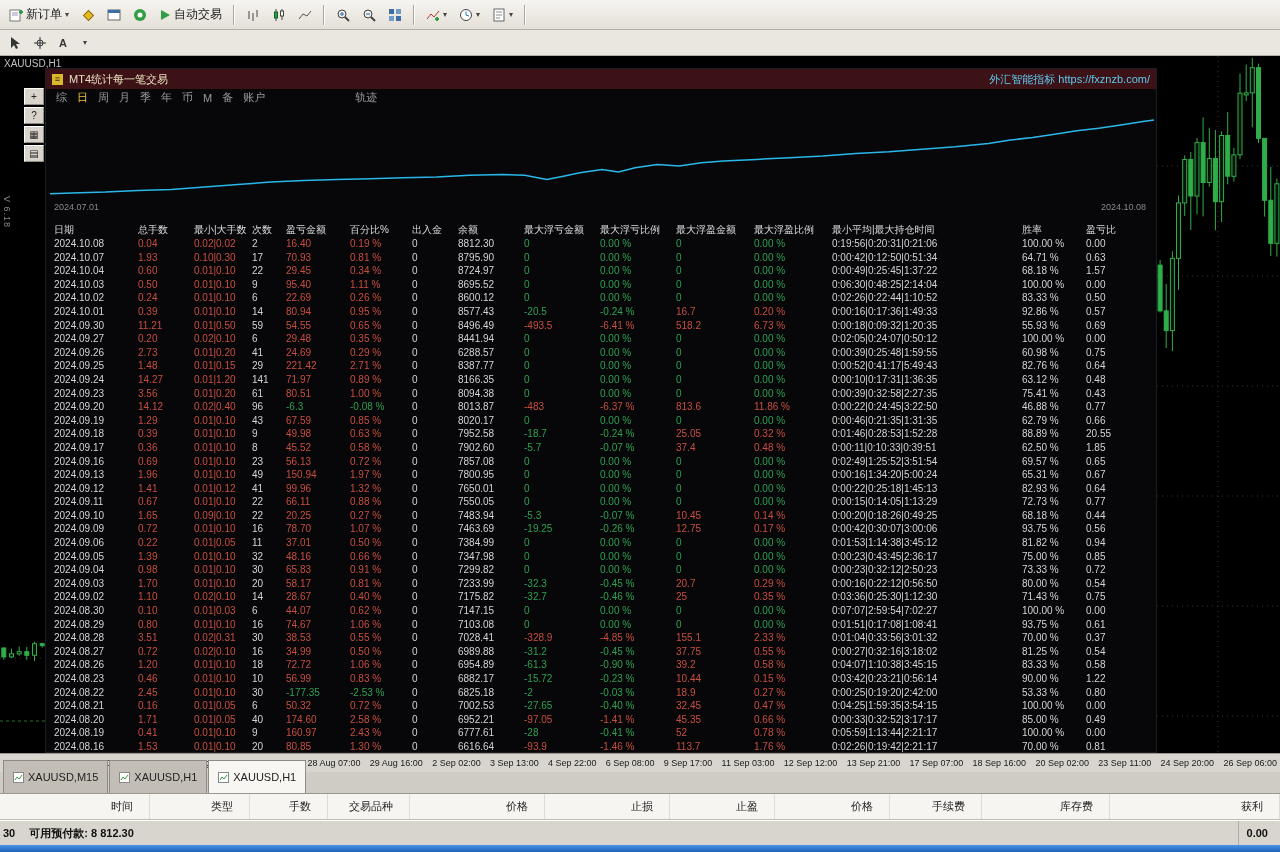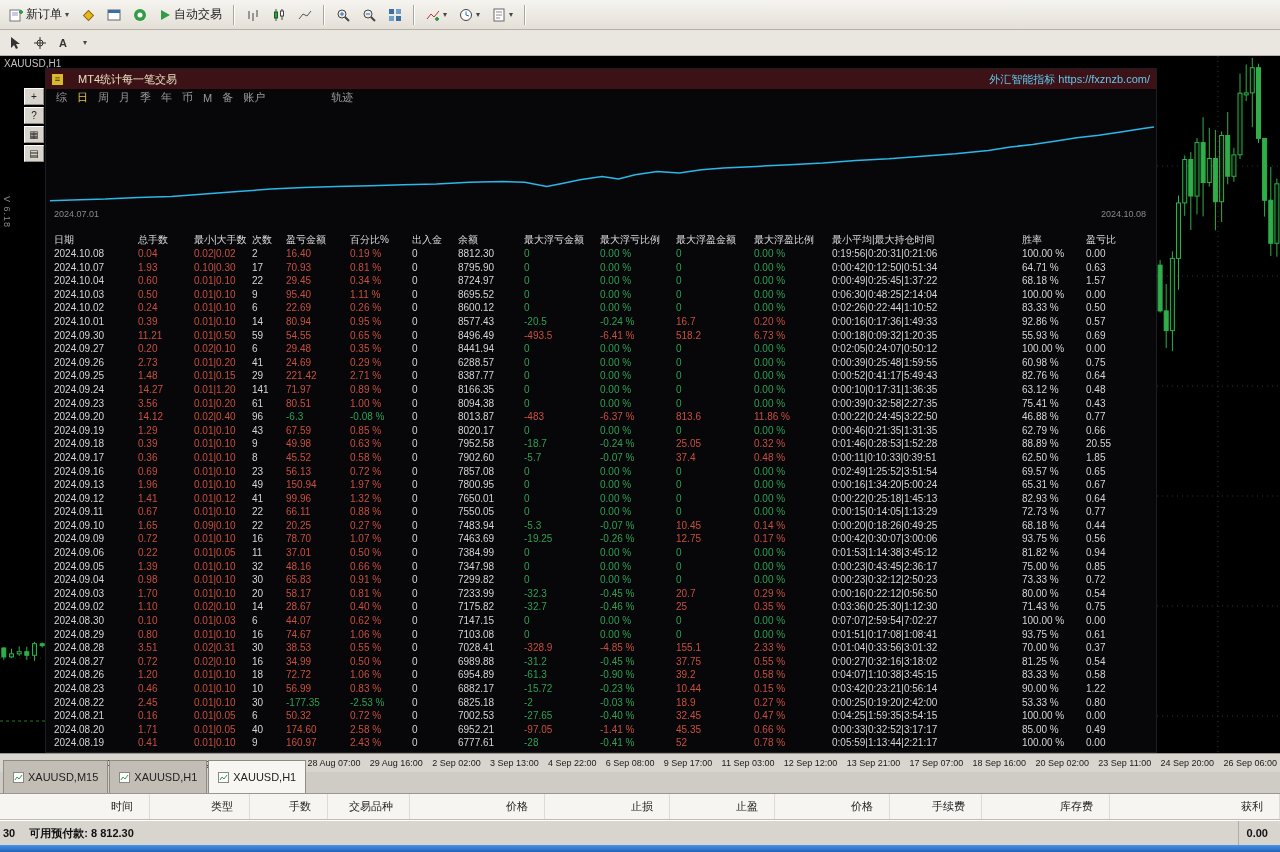--- a/index.html
+++ b/index.html
@@ -32,26 +32,26 @@
     font-size:10px;display:flex;align-items:center;justify-content:center;color:#222;padding:0;}
   .right-strip{position:absolute;right:0;top:0;}
   .corner-candles{position:absolute;left:0;bottom:19px;}
 
   
   .stats-panel{position:absolute;left:45px;top:12px;width:1112px;height:685px;background:#07070a;
     border:1px solid #1c1c24;box-sizing:border-box;overflow:hidden;}
   .panel-titlebar{height:20px;background:#3d1216;display:flex;align-items:center;padding:0 6px;gap:6px;}
   .menu-chip{width:11px;height:11px;background:#d8b92e;color:#3a2a00;font-size:9px;line-height:11px;
     display:flex;align-items:center;justify-content:center;}
-  .panel-title{color:#e8e0c0;font-size:11px;margin-left:9px;}
+  .panel-title{color:#e8e0c0;font-size:11px;}
   .panel-link{margin-left:auto;color:#5fc8ee;font-size:11px;}
   .panel-tabs{height:17px;display:flex;align-items:center;gap:10px;padding:0 10px;font-size:11px;color:#9a9a9a;}
   .ptab.active{color:#e6c43c;}
-  .ptab.trail{margin-left:56px;}
-  .equity-wrap{position:relative;height:104px;margin:11px 2px;}
+  .ptab.trail{margin-left:80px;}
+  .equity-wrap{position:relative;height:104px;margin:4px 2px;}
   .equity-label{position:absolute;bottom:2px;font-size:9px;color:#8a8a8a;}
   .table-wrap{margin-top:8px;padding-left:8px;font-size:10px;}
   .thead,.trow{display:grid;white-space:nowrap;
     grid-template-columns:84px 56px 58px 34px 64px 62px 46px 66px 76px 76px 78px 78px 190px 64px 60px;}
   .thead{color:#dcdcdc;height:15px;line-height:15px;}
   .trow{height:13.6px;line-height:13.6px;}
   .c-white{color:#d4d4d4;}
   .c-red{color:#c94f3f;}
   .c-green{color:#2fa052;}
 

